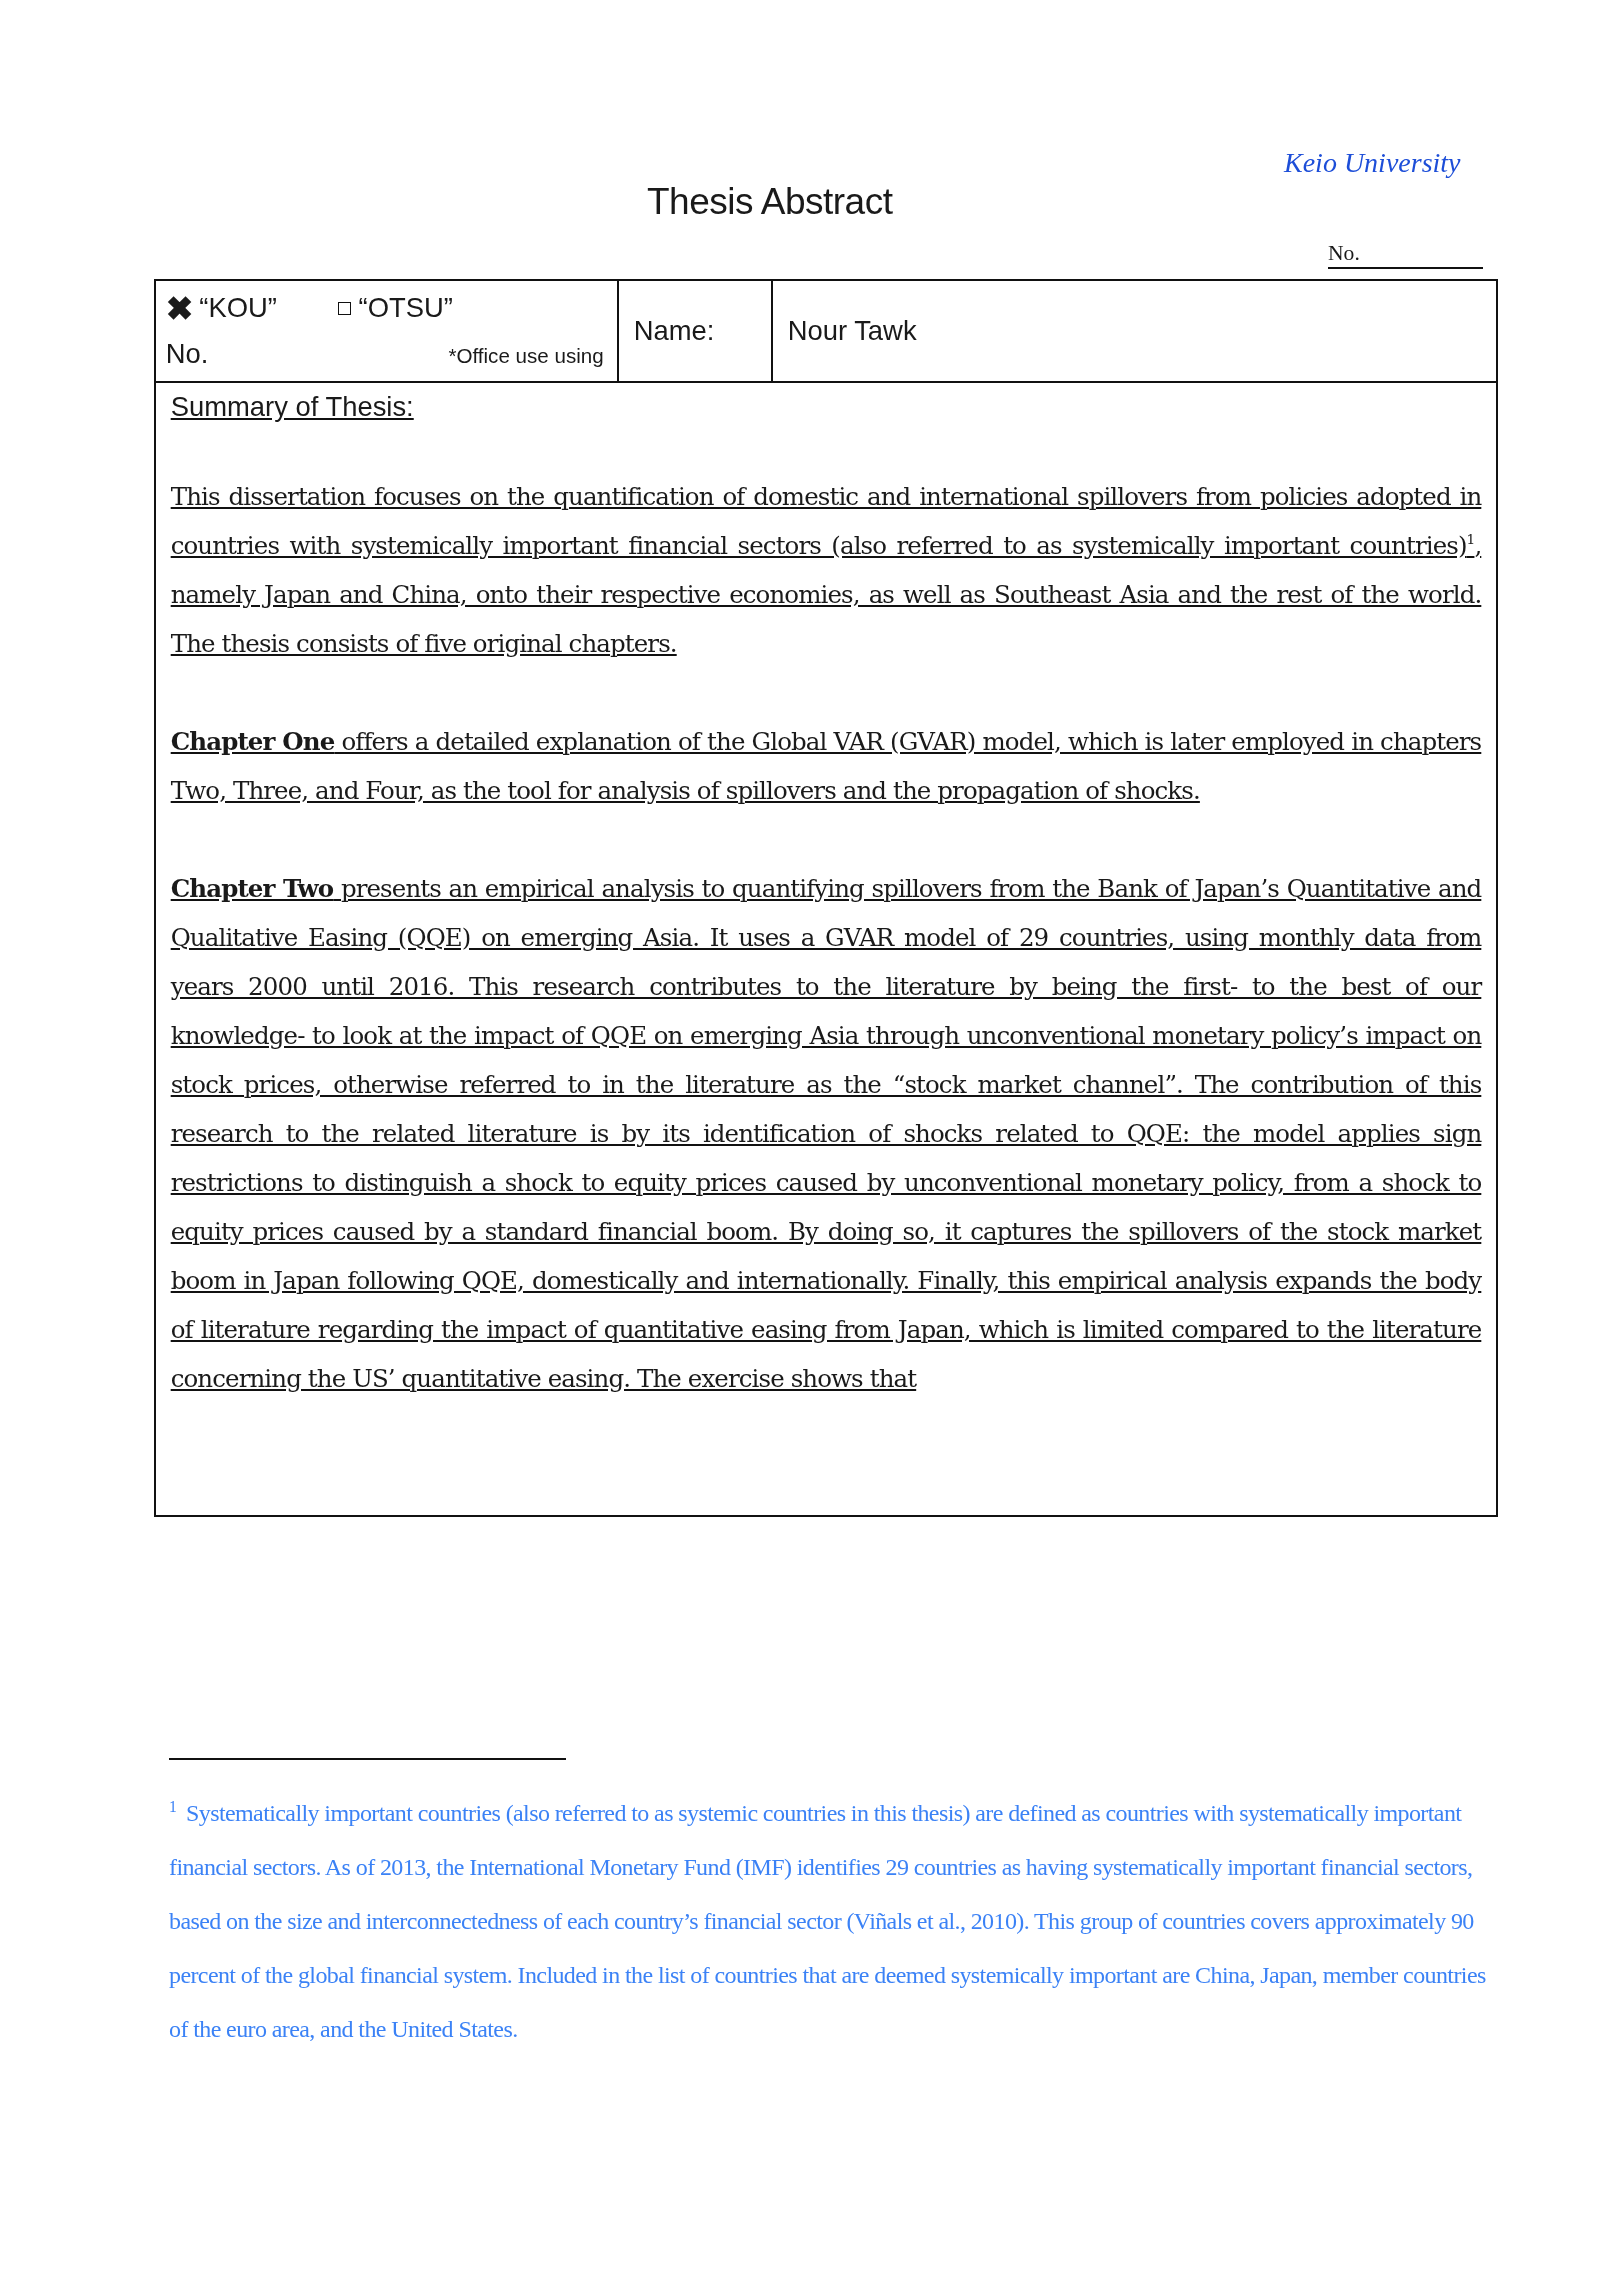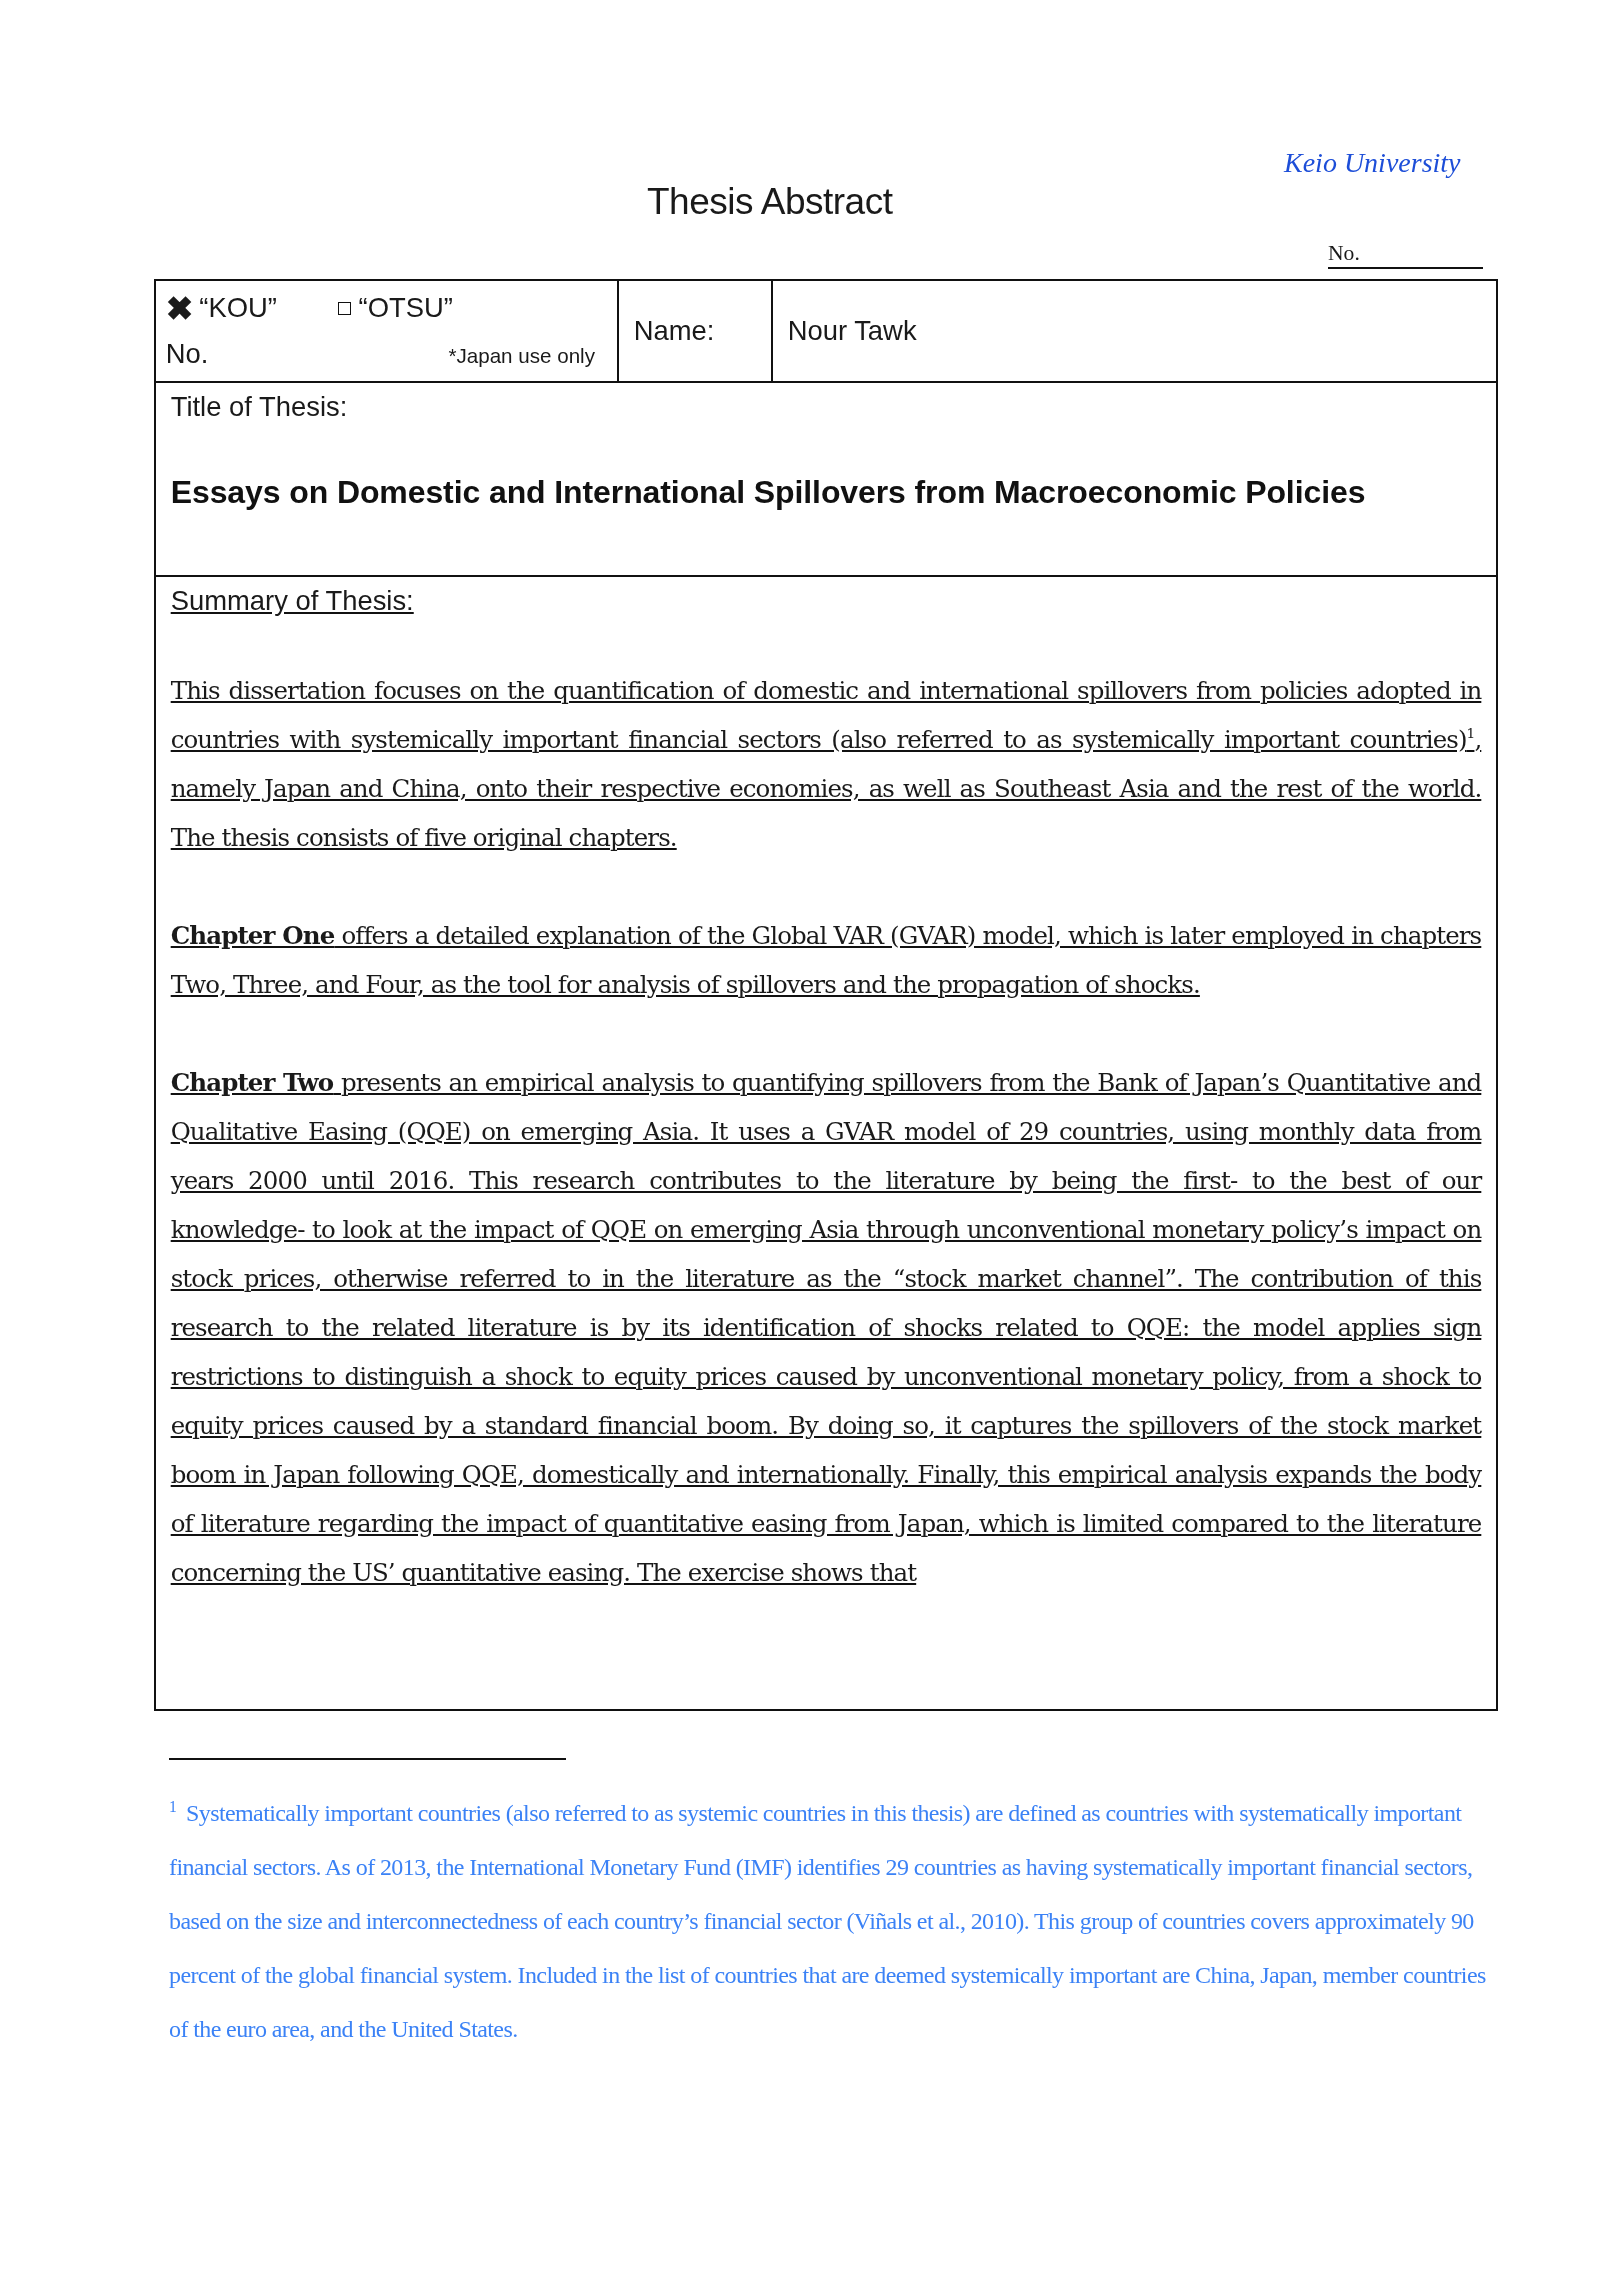--- a/index.html
+++ b/index.html
@@ -65,31 +65,27 @@
   <div class="row-reg">
     <div class="cell c2">
       <div class="kind-line">
         <span class="xmark">✖</span>
         <span>“KOU”</span>
         <span class="box"></span>
         <span>“OTSU”</span>
       </div>
       <div class="no-line">
         <span>No.</span>
-        <span class="office">*Japan use only</span>
+        <span class="office">*Office use using</span>
       </div>
     </div>
     <div class="cell c3">Name:</div>
     <div class="cell c4">Nour Tawk</div>
   </div>
 
-  <div class="row-title">
-    <div class="label">Title of Thesis:</div>
-    <div class="thesis-title">Essays on Domestic and International Spillovers from Macroeconomic Policies</div>
-  </div>
 
   <div class="row-summary">
     <div class="label">Summary of Thesis:</div>
     <div class="summary-body">
       <p class="para"><span>This dissertation focuses on the quantification of domestic and international spillovers from policies adopted in countries with systemically important financial sectors (also referred to as systemically important countries)</span><sup>1</sup><span>, namely Japan and China, onto their respective economies, as well as Southeast Asia and the rest of the world. The thesis consists of five original chapters.</span></p>
       <p class="para"><b>Chapter One</b><span> offers a detailed explanation of the Global VAR (GVAR) model, which is later employed in chapters Two, Three, and Four, as the tool for analysis of spillovers and the propagation of shocks.</span></p>
       <p class="para"><b>Chapter Two</b><span> presents an empirical analysis to quantifying spillovers from the Bank of Japan’s Quantitative and Qualitative Easing (QQE) on emerging Asia. It uses a GVAR model of 29 countries, using monthly data from years 2000 until 2016. This research contributes to the literature by being the first- to the best of our knowledge- to look at the impact of QQE on emerging Asia through unconventional monetary policy’s impact on stock prices, otherwise referred to in the literature as the “stock market channel”. The contribution of this research to the related literature is by its identification of shocks related to QQE: the model applies sign restrictions to distinguish a shock to equity prices caused by unconventional monetary policy, from a shock to equity prices caused by a standard financial boom. By doing so, it captures the spillovers of the stock market boom in Japan following QQE, domestically and internationally. Finally, this empirical analysis expands the body of literature regarding the impact of quantitative easing from Japan, which is limited compared to the literature concerning the US’ quantitative easing. The exercise shows that</span></p>
     </div>
   </div>
 </div>

